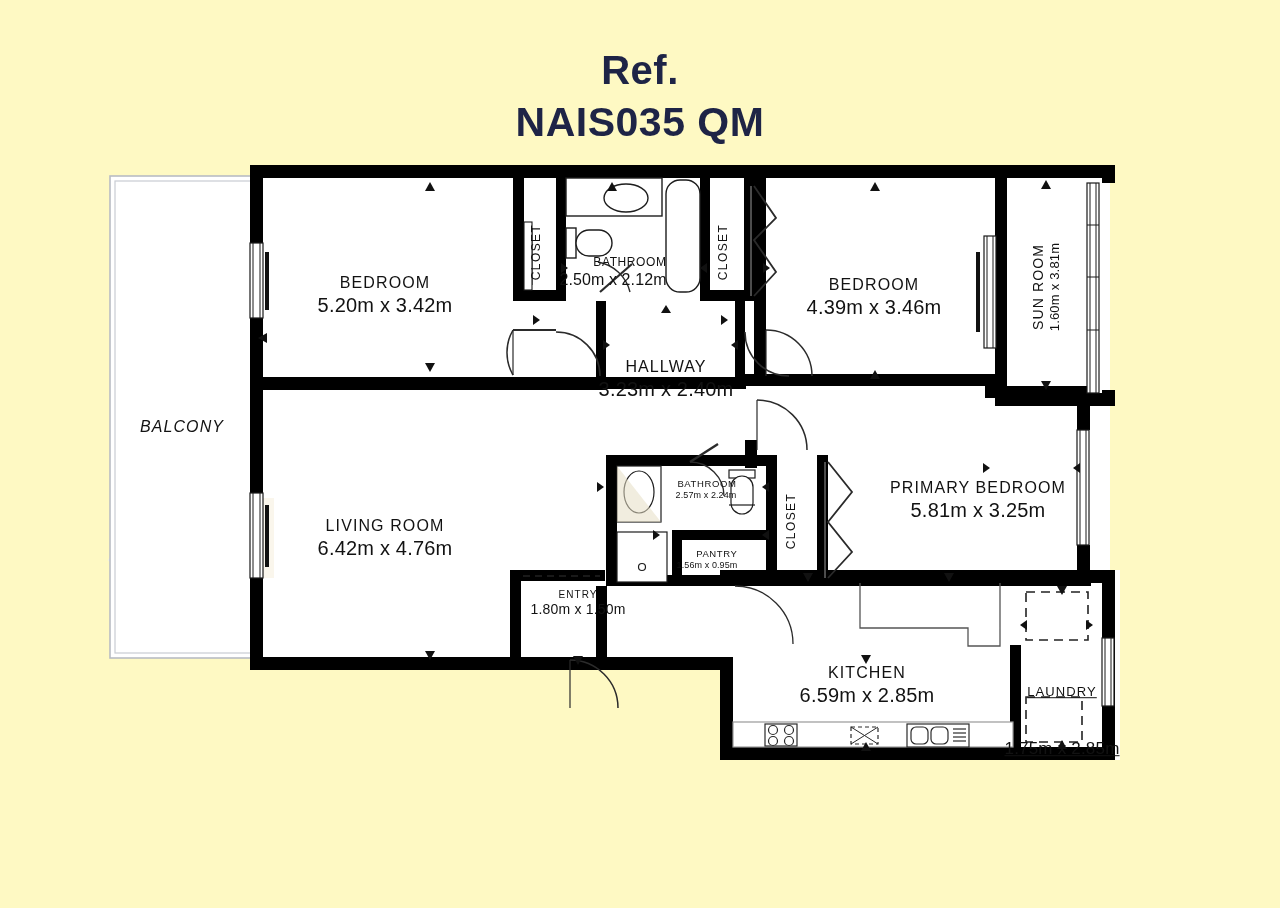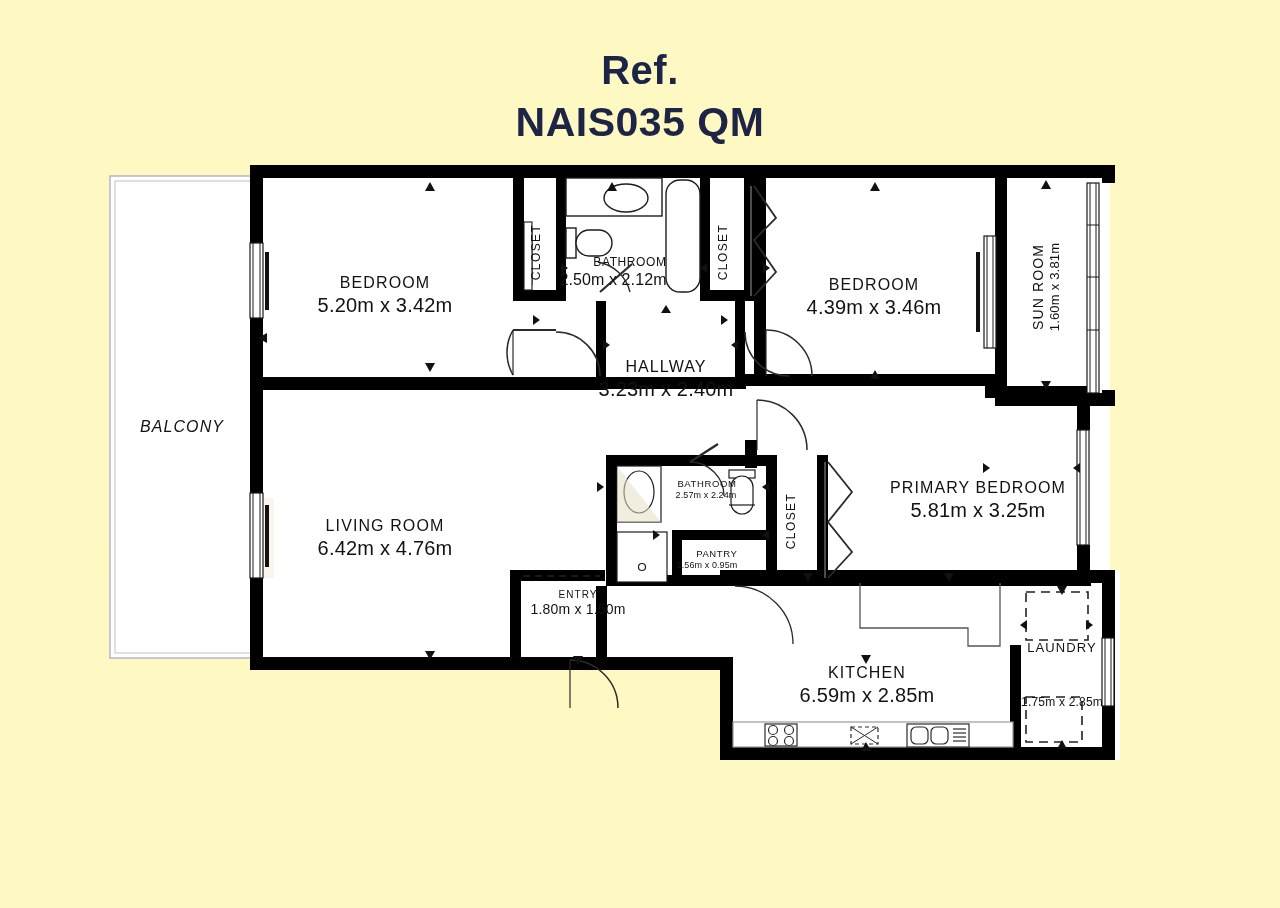--- a/index.html
+++ b/index.html
@@ -456,20 +456,20 @@
     <div class="room-label" style="left:578px; top:604px;">
       <span class="nm" style="font-size:10px;">ENTRY</span>
       <span class="dim" style="font-size:14px;">1.80m x 1.50m</span>
     </div>
 
     <div class="room-label" style="left:867px; top:685px;">
       <span class="nm">KITCHEN</span>
       <span class="dim">6.59m x 2.85m</span>
     </div>
 
-    <div class="room-label" style="left:1062px; top:675px;">
+    <div class="room-label" style="left:1062px; top:722px;text-decoration:underline;">
       <span class="nm" style="font-size:13px;">LAUNDRY</span>
-      <span class="dim" style="font-size:12px;margin-top:39px;">1.75m x 2.85m</span>
+      <span class="dim" style="font-size:17px;margin-top:39px;">1.75m x 2.85m</span>
     </div>
 
   </div>
 
 </div>
 
 </body></html>

